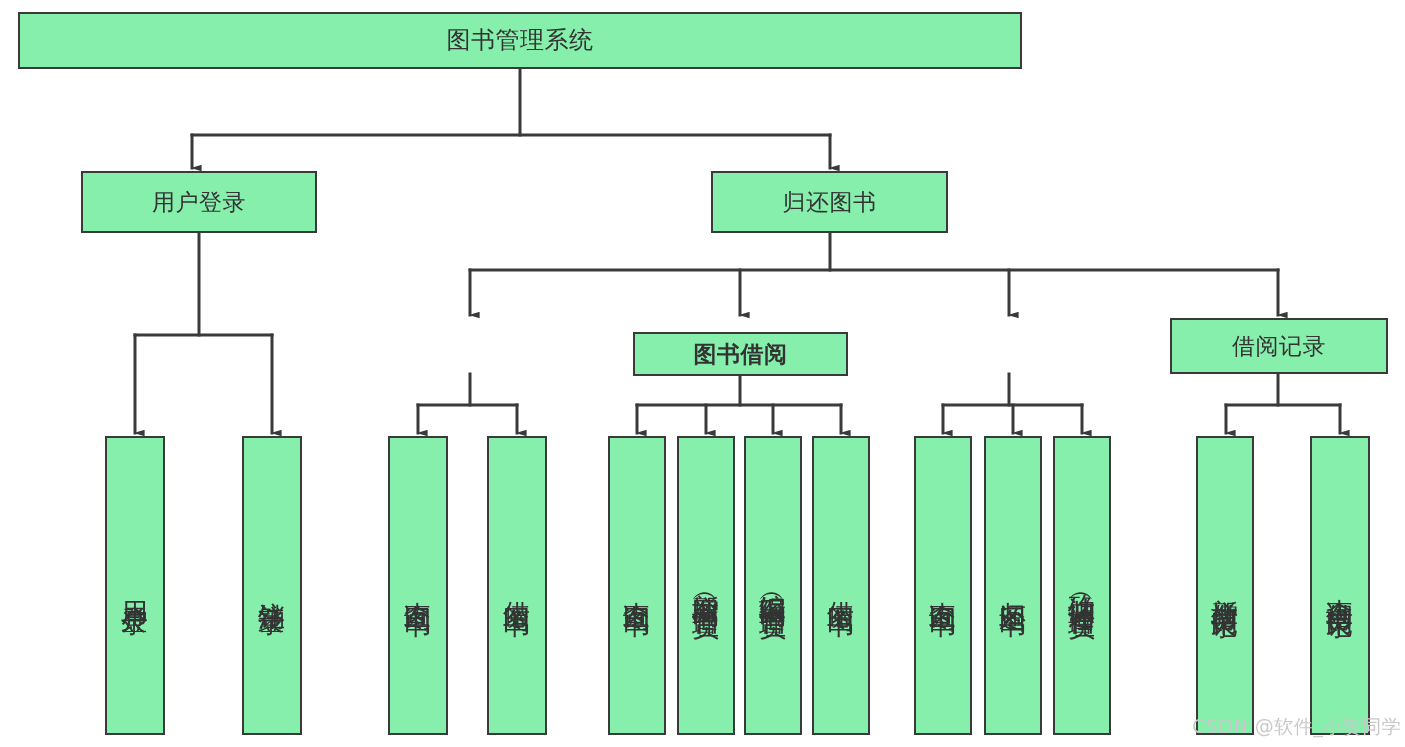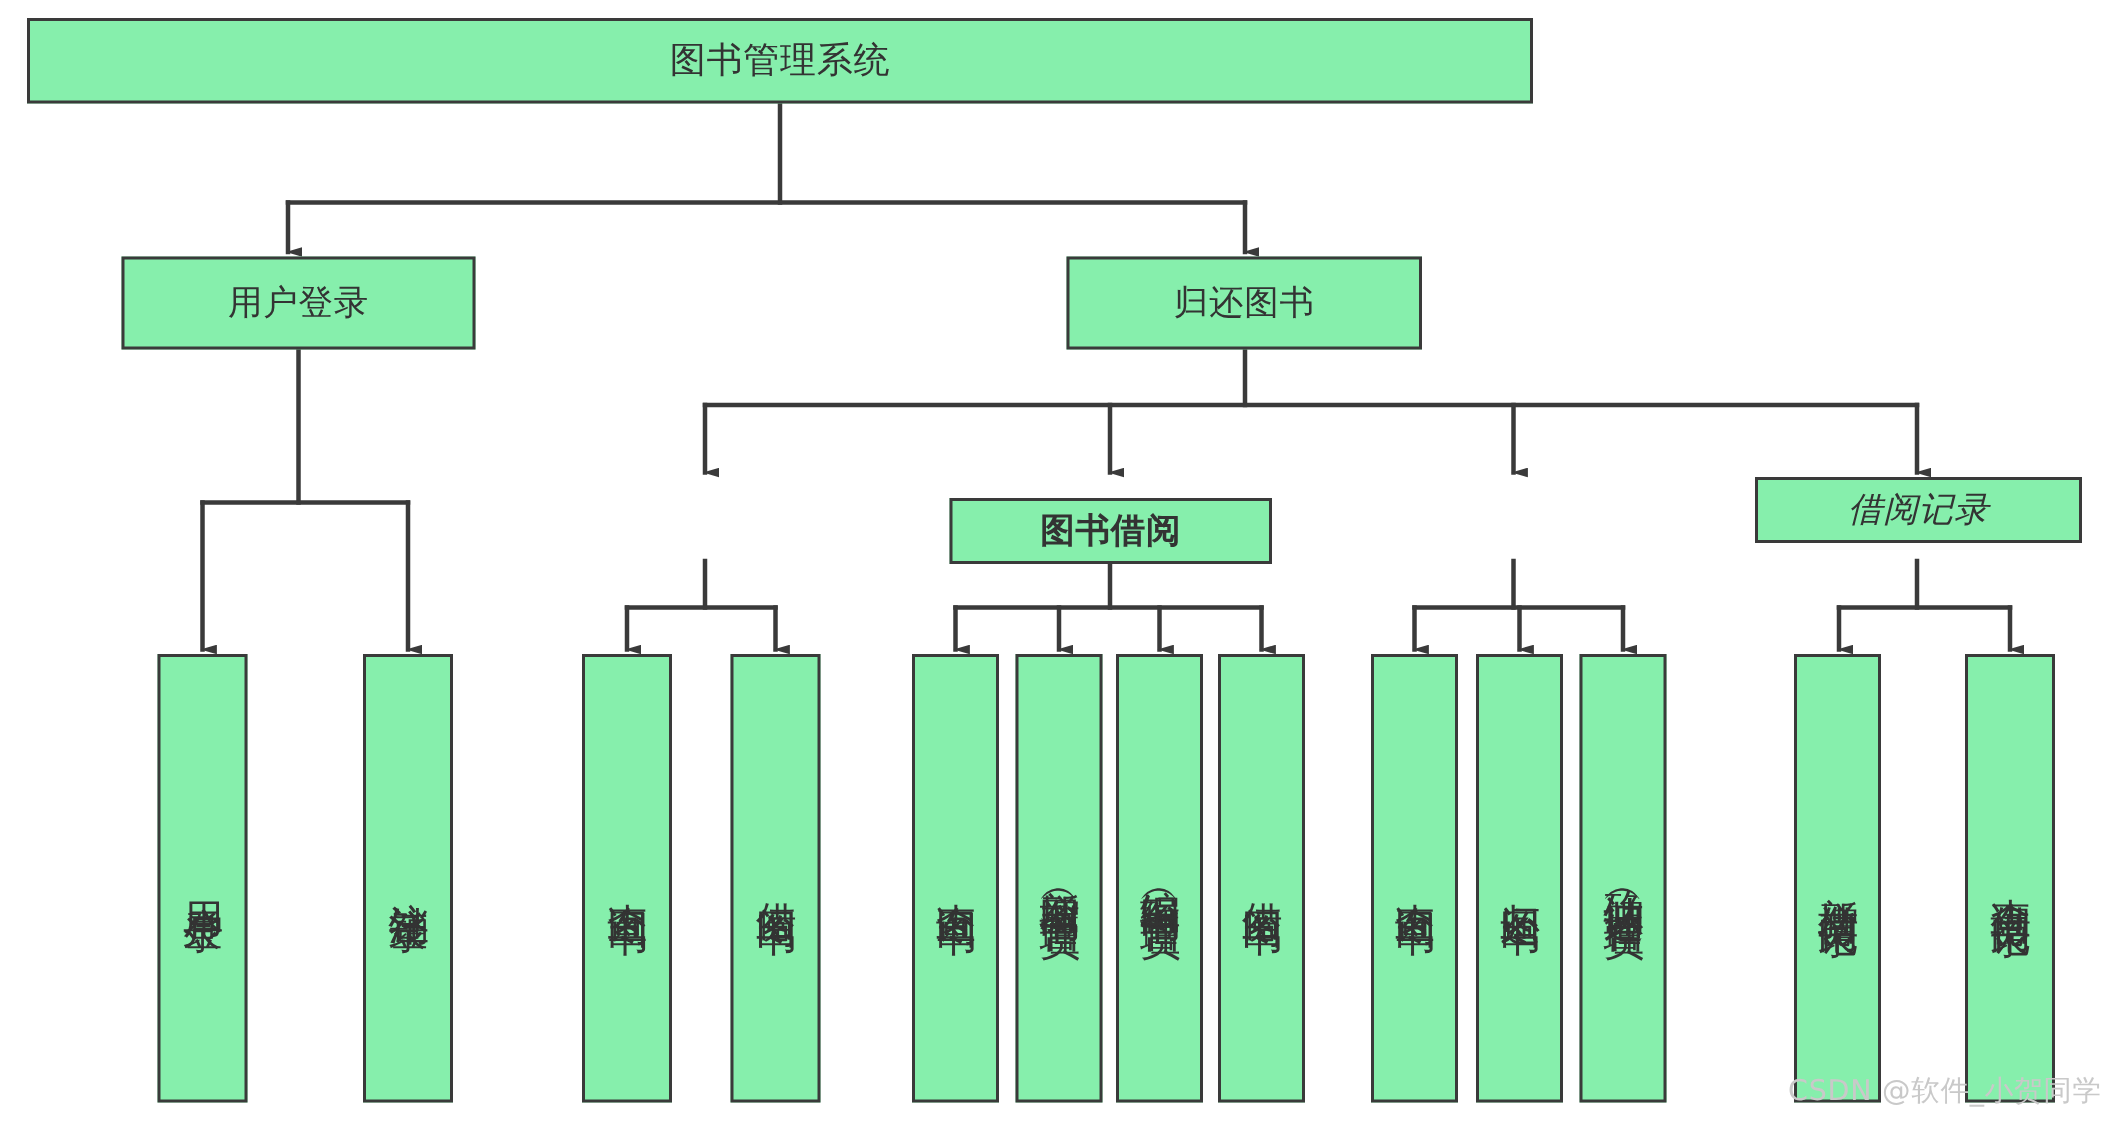--- a/index.html
+++ b/index.html
@@ -134,21 +134,21 @@
   <div class="node horiz" style="left:81px; top:171px; width:236px; height:62px;">
     <span class="label">用户登录</span>
   </div>
   <div class="node horiz" style="left:711px; top:171px; width:237px; height:62px;">
     <span class="label">归还图书</span>
   </div>
 
   <div class="node horiz" style="left:633px; top:332px; width:215px; height:44px;font-weight:bold;">
     <span class="label">图书借阅</span>
   </div>
-  <div class="node horiz" style="left:1170px; top:318px; width:218px; height:44px;font-style:italic;">
+  <div class="node horiz" style="left:1170px; top:318px; width:218px; height:56px;">
     <span class="label">借阅记录</span>
   </div>
 
   <div class="node vert" style="left:105px; top:436px; width:60px; height:299px;">
     <span class="label">用户登录</span>
   </div>
   <div class="node vert" style="left:242px; top:436px; width:60px; height:299px;">
     <span class="label">注销登录</span>
   </div>
   <div class="node vert" style="left:388px; top:436px; width:60px; height:299px;">

